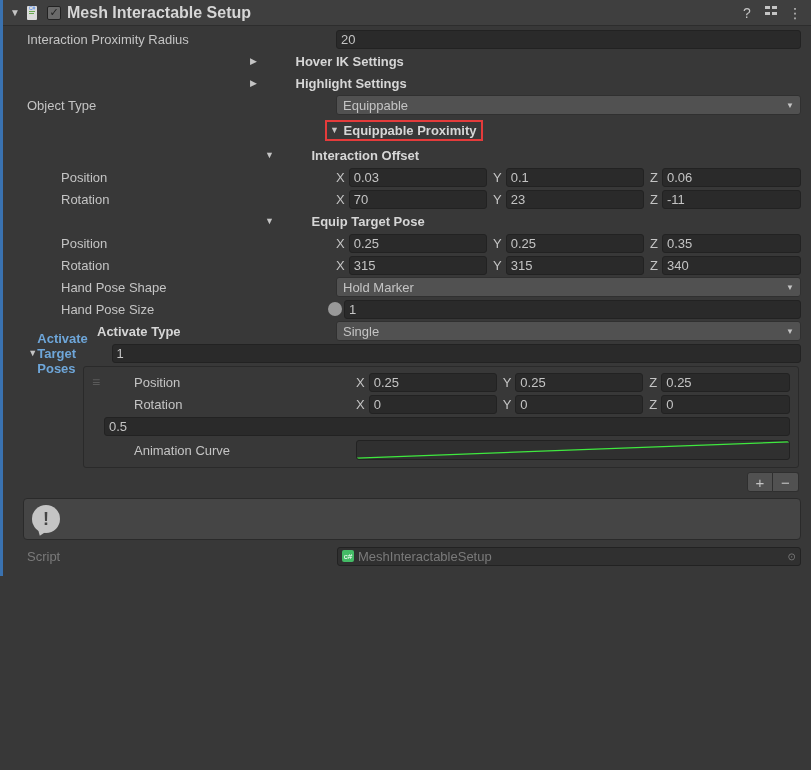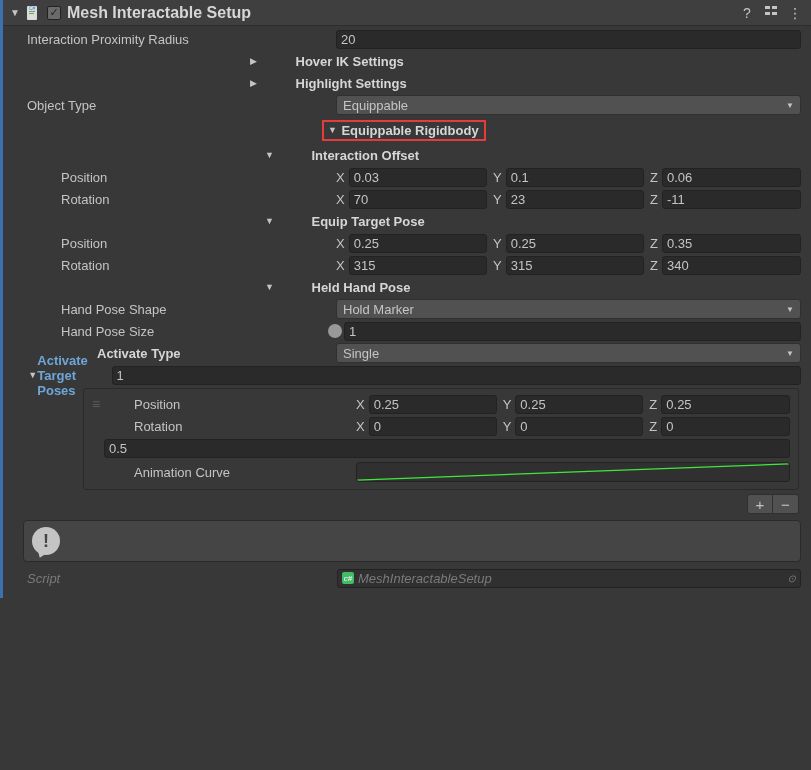--- a/index.html
+++ b/index.html
@@ -61,21 +61,21 @@
   .array-btns { display:flex; justify-content:flex-end; gap:0; margin:4px 12px 4px 0; }
   .array-btns .btn { width:26px; height:20px; background:#515151; border:1px solid #2f2f2f; display:flex; align-items:center; justify-content:center; font-size:15px; color:#c4c4c4; cursor:pointer; }
   .array-btns .btn:first-child { border-radius:3px 0 0 3px; }
   .array-btns .btn:last-child { border-radius:0 3px 3px 0; border-left:none; }
   
   .info { margin:6px 10px 4px 20px; background:#454545; border:1px solid #2a2a2a; border-radius:4px; padding:6px 8px; display:flex; align-items:center; gap:10px; }
   .info .icon { width:28px; height:28px; min-width:28px; border-radius:50%; background:#c4c4c4; display:flex; align-items:center; justify-content:center; color:#454545; font-weight:700; font-size:18px; position:relative;}
   .info .icon .tail{ position:absolute; bottom:-3px; left:4px; width:0;height:0; border-left:5px solid transparent; border-right:5px solid transparent; border-top:7px solid #c4c4c4; transform:rotate(20deg);}
   .info .msg { font-size:12px; color:#c4c4c4; line-height:1.3; }
   
-  .scriptrow { display:flex; align-items:center; height:24px; padding:0 10px 0 24px; color:#7a7a7a;font-style:italic; }
+  .scriptrow { display:flex; align-items:center; height:24px; padding:0 10px 0 24px; color:#7a7a7a; }
   .scriptrow .lblS { width:310px; }
   .scriptrow .objfield { flex:1; height:19px; background:#303030; border:1px solid #222; border-radius:3px; display:flex; align-items:center; padding:0 4px; gap:4px; position:relative;}
   .scriptrow .objfield .mini { width:12px; height:12px; background:#4b6; border-radius:2px; font-size:8px; display:flex; align-items:center; justify-content:center; color:#fff;}
   .scriptrow .objfield .picker { position:absolute; right:4px; color:#7a7a7a; font-size:10px; }
   
   .count-input { width:100px; margin-left:auto; }
   
   .file-svg { width:16px; height:16px; }
 </style>
 </head>
@@ -143,21 +143,21 @@
       <div class="value-col">
           <div class="dropdown">
             <span>Equippable</span>
           </div>
         </div>
     </div>
 
     <div class="row" style="height:28px;">
       <span class="redbox">
         <span class="tri-small tri-down"></span>
-        <span class="bold" style="padding:0 3px;">Equippable Rigidbody</span>
+        <span class="bold" style="padding:0 3px;">Equippable Proximity</span>
       </span>
     </div>
 
     <div class="row">
       <div class="label-col">
           <span class="spacer" style="width:28px"></span>
           <span class="tri-small tri-down"></span>
           <span class="bold">Interaction Offset</span>
         </div>
     </div>
@@ -243,27 +243,20 @@
             <span>Y</span>
             <input class="num" value="315" style="">
           </div>
         <div class="axis">
             <span>Z</span>
             <input class="num" value="340" style="">
           </div>
       </div>
     </div>
 
-    <div class="row">
-      <div class="label-col">
-          <span class="spacer" style="width:28px"></span>
-          <span class="tri-small tri-down"></span>
-          <span class="bold">Held Hand Pose</span>
-        </div>
-    </div>
     <div class="row">
       <div class="label-col">
           <span class="spacer" style="width:58px"></span>
           <span>Hand Pose Shape</span>
         </div>
       <div class="value-col">
           <div class="dropdown">
             <span>Hold Marker</span>
           </div>
         </div>

